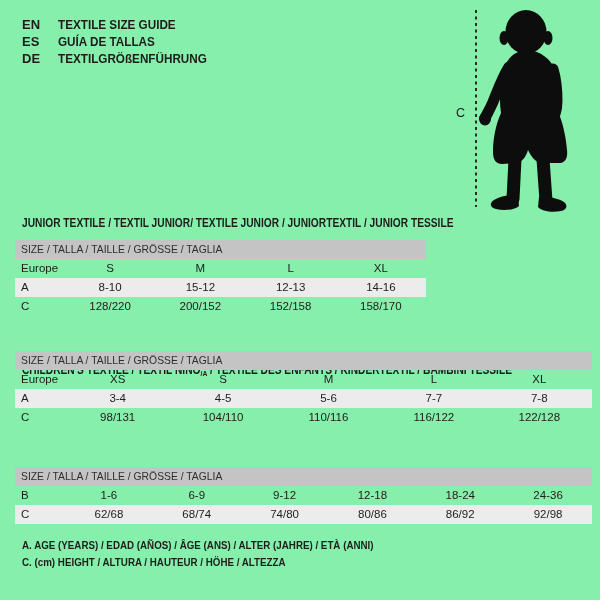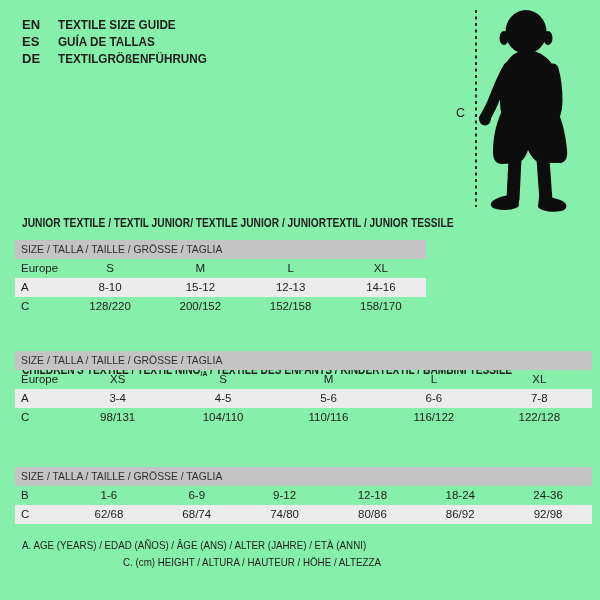--- a/index.html
+++ b/index.html
@@ -38,21 +38,21 @@
   #t2 { top:351px; width:577px; }
   #t3 { top:467px; width:577px; }
   .bar { height:19px; line-height:19px; background:#c4c4c4; padding-left:6px; font-size:11.5px; color:#2e2e2e; overflow:hidden; }
   table { width:100%; border-collapse:collapse; table-layout:fixed; }
   col.first { width:50px; }
   td { height:19px; font-size:11.5px; line-height:19px; text-align:center; overflow:hidden; white-space:nowrap; }
   td.lbl { text-align:left; padding-left:6px; }
   tr.shade { background:#ececec; }
 
   
-  .legend { position:absolute; left:22px; top:537px; font-weight:normal; font-size:11.5px; line-height:17.4px;text-align:right; }
+  .legend { position:absolute; left:22px; top:537px; font-weight:bold; font-size:11.5px; line-height:17.4px; }
 </style>
 </head>
 <body>
 
 <div class="page">
 
   <div class="lang-block">
     <div class="lang-row">
       <span class="lang-code">EN</span><span class="cond90">TEXTILE SIZE GUIDE</span>
     </div>
@@ -150,21 +150,21 @@
         <td>S</td>
         <td>M</td>
         <td>L</td>
         <td>XL</td>
       </tr>
       <tr class="shade">
         <td class="lbl">A</td>
         <td>3-4</td>
         <td>4-5</td>
         <td>5-6</td>
-        <td>6-6</td>
+        <td>7-7</td>
         <td>7-8</td>
       </tr>
       <tr>
         <td class="lbl">C</td>
         <td>98/131</td>
         <td>104/110</td>
         <td>110/116</td>
         <td>116/122</td>
         <td>122/128</td>
       </tr>

